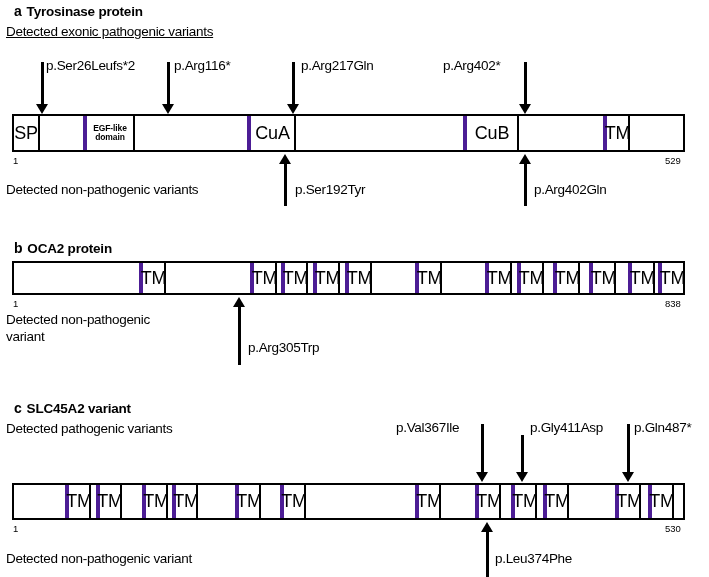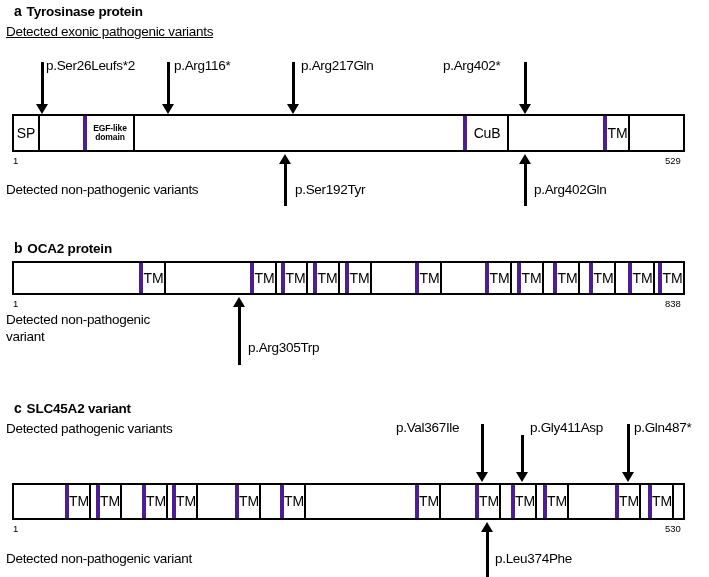--- a/index.html
+++ b/index.html
@@ -50,21 +50,21 @@
     border-left: 4px solid #4c1d95;
     border-right: 2px solid #000;
     background: #fff;
     display: flex;
     align-items: center;
     justify-content: center;
     text-align: center;
     line-height: 1.02;
   }
   .seg-label {
-    font-size: 14px;
+    font-size: 18px;
     letter-spacing: -0.2px;
   }
   .seg.sp { border-left: none; }
   .seg.small .seg-label {
     font-size: 8.5px;
     font-weight: bold;
     letter-spacing: -0.1px;
   }
 
   
@@ -137,21 +137,24 @@
   </div>
   <div class="arrow-label" style="left:443px; top:58px;">p.Arg402*</div>
 
   <div class="bar" style="left:12px; top:114px; width:673px; height:38px;">
     <div class="seg sp" style="left:0px; width:26px;">
       <span class="seg-label">SP</span>
     </div>
     <div class="seg small" style="left:69px; width:52px;">
       <span class="seg-label">EGF-like domain</span>
     </div>
-    <div class="seg" style="left:449px; width:46px;">
+    <div class="seg" style="left:233px; width:49px;">
+      <span class="seg-label">CuA</span>
+    </div>
+    <div class="seg" style="left:449px; width:56px;">
       <span class="seg-label">CuB</span>
     </div>
     <div class="seg" style="left:589px; width:27px;">
       <span class="seg-label">TM</span>
     </div>
   </div>
 
   <div class="endnum" style="left:13px; top:155px;">1</div>
   <div class="endnum" style="left:665px; top:155px;">529</div>
 

